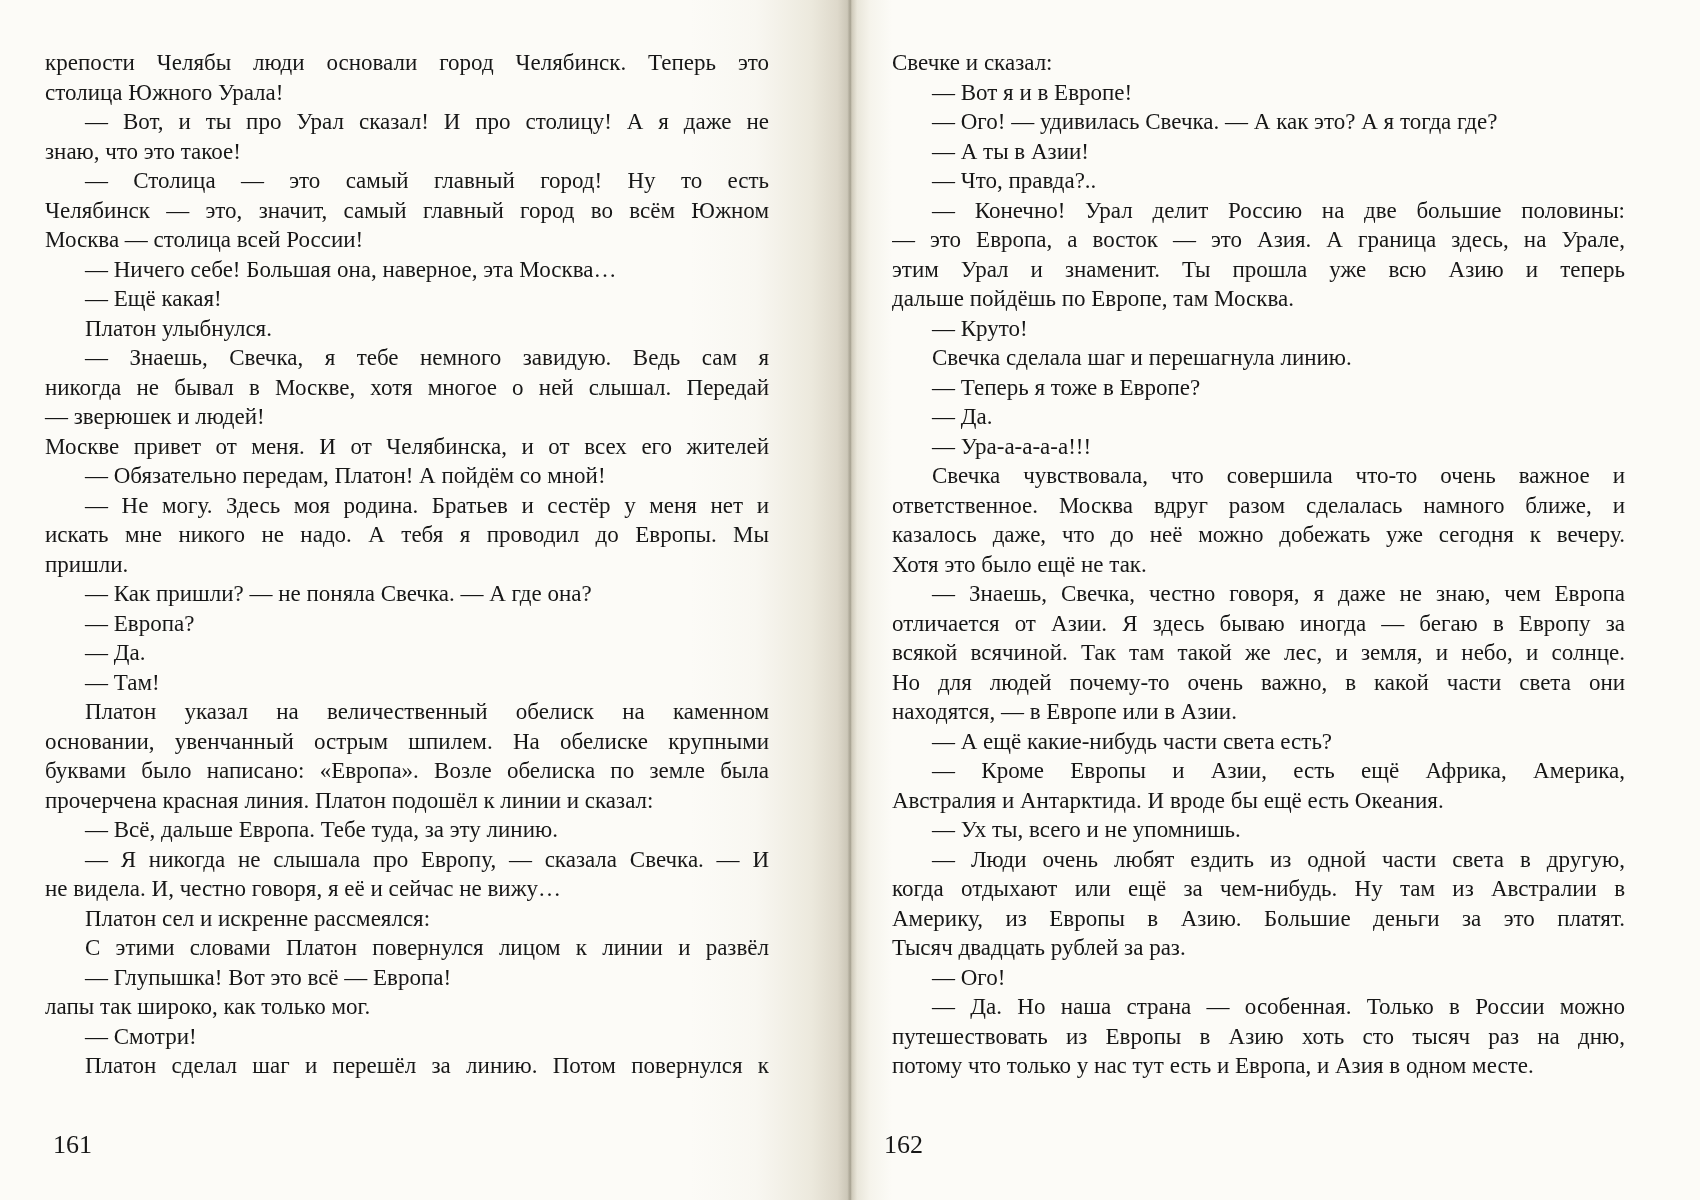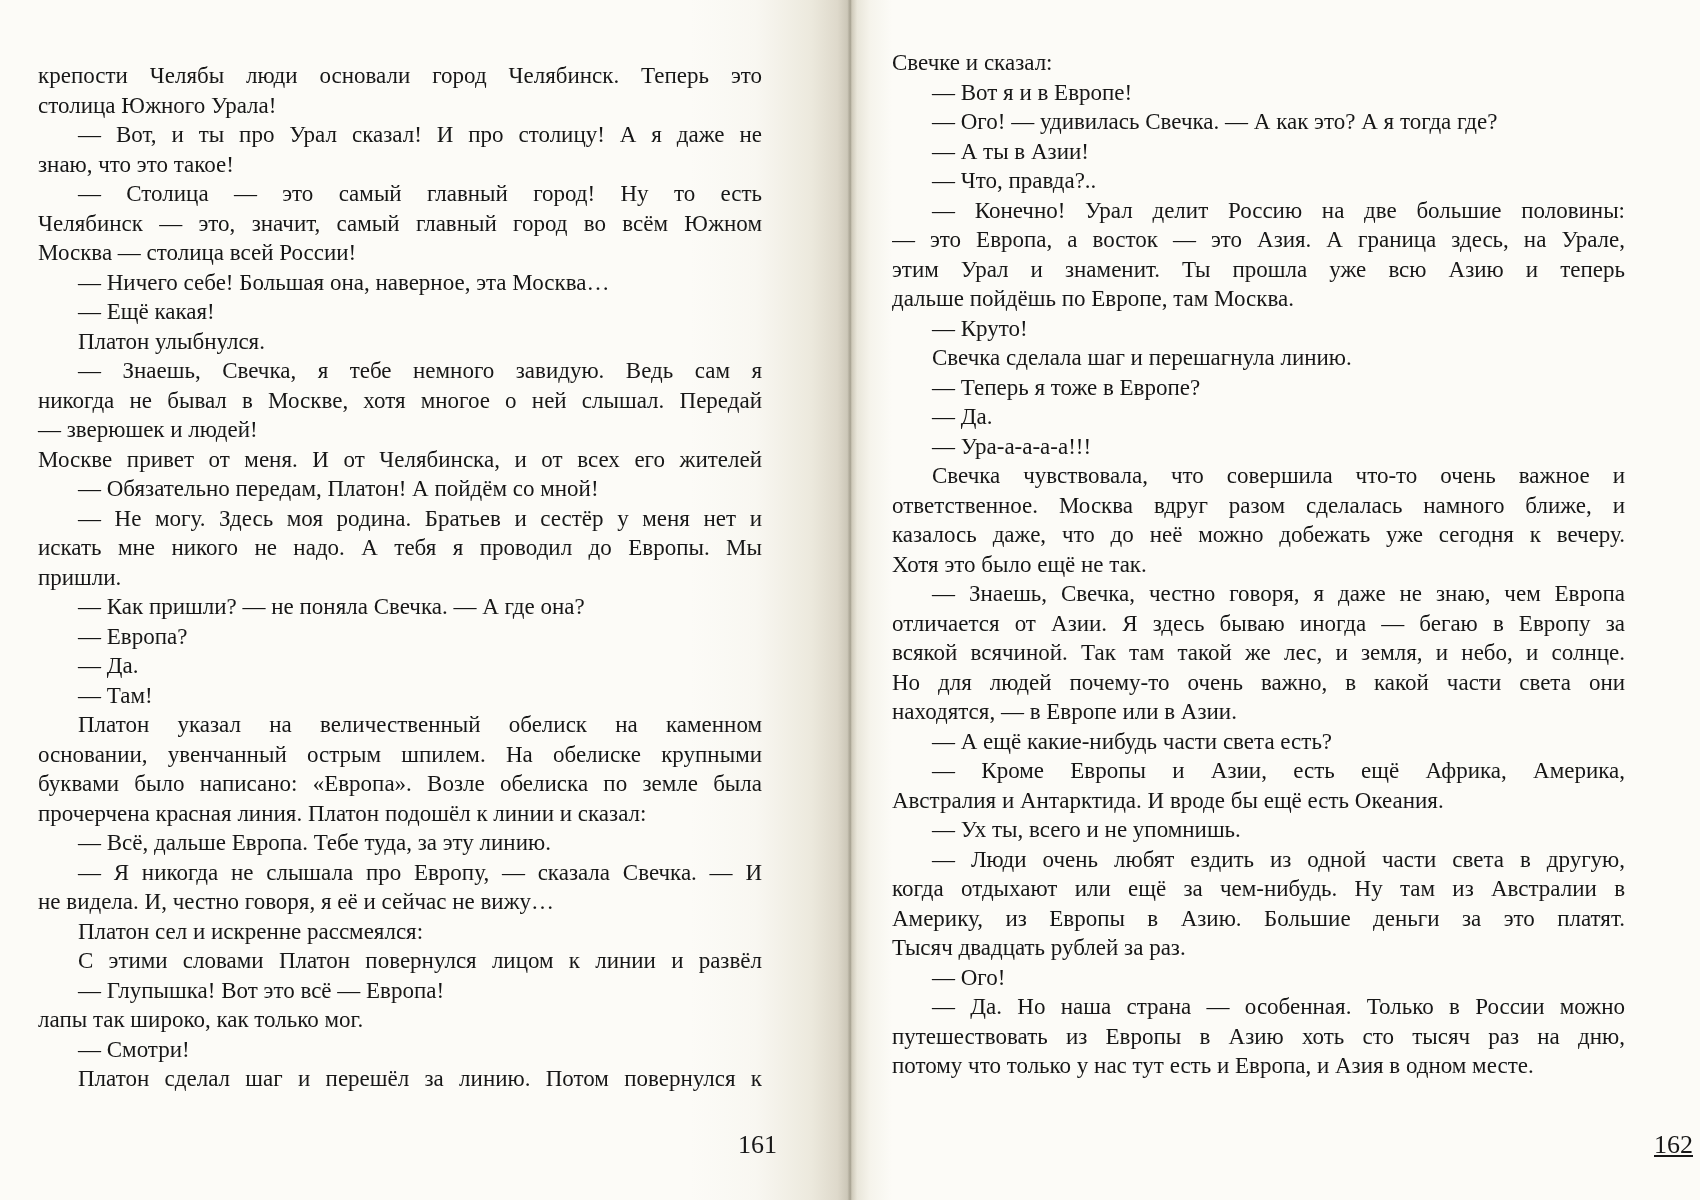--- a/index.html
+++ b/index.html
@@ -37,21 +37,21 @@
       #e9e6da 76%,
       #f6f4ec 82%,
       rgba(246,244,236,0) 92%);
   }
   .textcol {
     position: absolute;
     top: 48px;
     z-index: 1;
     font-size: 23px;
   }
-  #left-text  { left: 38px;  width: 724px; margin-top: 13px; }
+  #left-text  { left: 45px;  width: 724px; }
   #right-text { left: 892px; width: 733px; }
   .line {
     height: 29.5px;
     line-height: 29.5px;
     white-space: nowrap;
     overflow: visible;
     text-align: left;
     text-align-last: left;
   }
   .line.just {
@@ -61,24 +61,24 @@
     -moz-text-align-last: justify;
     overflow: hidden;
   }
   .line.ind { padding-left: 40px; }
   .line.ind.just { width: calc(100% - 40px); }
   .pagenum {
     position: absolute;
     top: 1130px;
     z-index: 1;
     font-size: 26px;
-    text-align: right;
+    text-align: left;
   }
   #pagenum-left  { left: 53px;  width: 724px; }
-  #pagenum-right { left: 960px; width: 733px; text-decoration: underline; }
+  #pagenum-right { left: 884px; width: 733px; }
 </style>
 </head>
 <body>
 
 <div id="spread">
   <div id="gutter"></div>
 
   <div id="left-text" class="textcol">
       <div class="line just">крепости Челябы люди основали город Челябинск. Теперь это</div>
       <div class="line">столица Южного Урала!</div>

